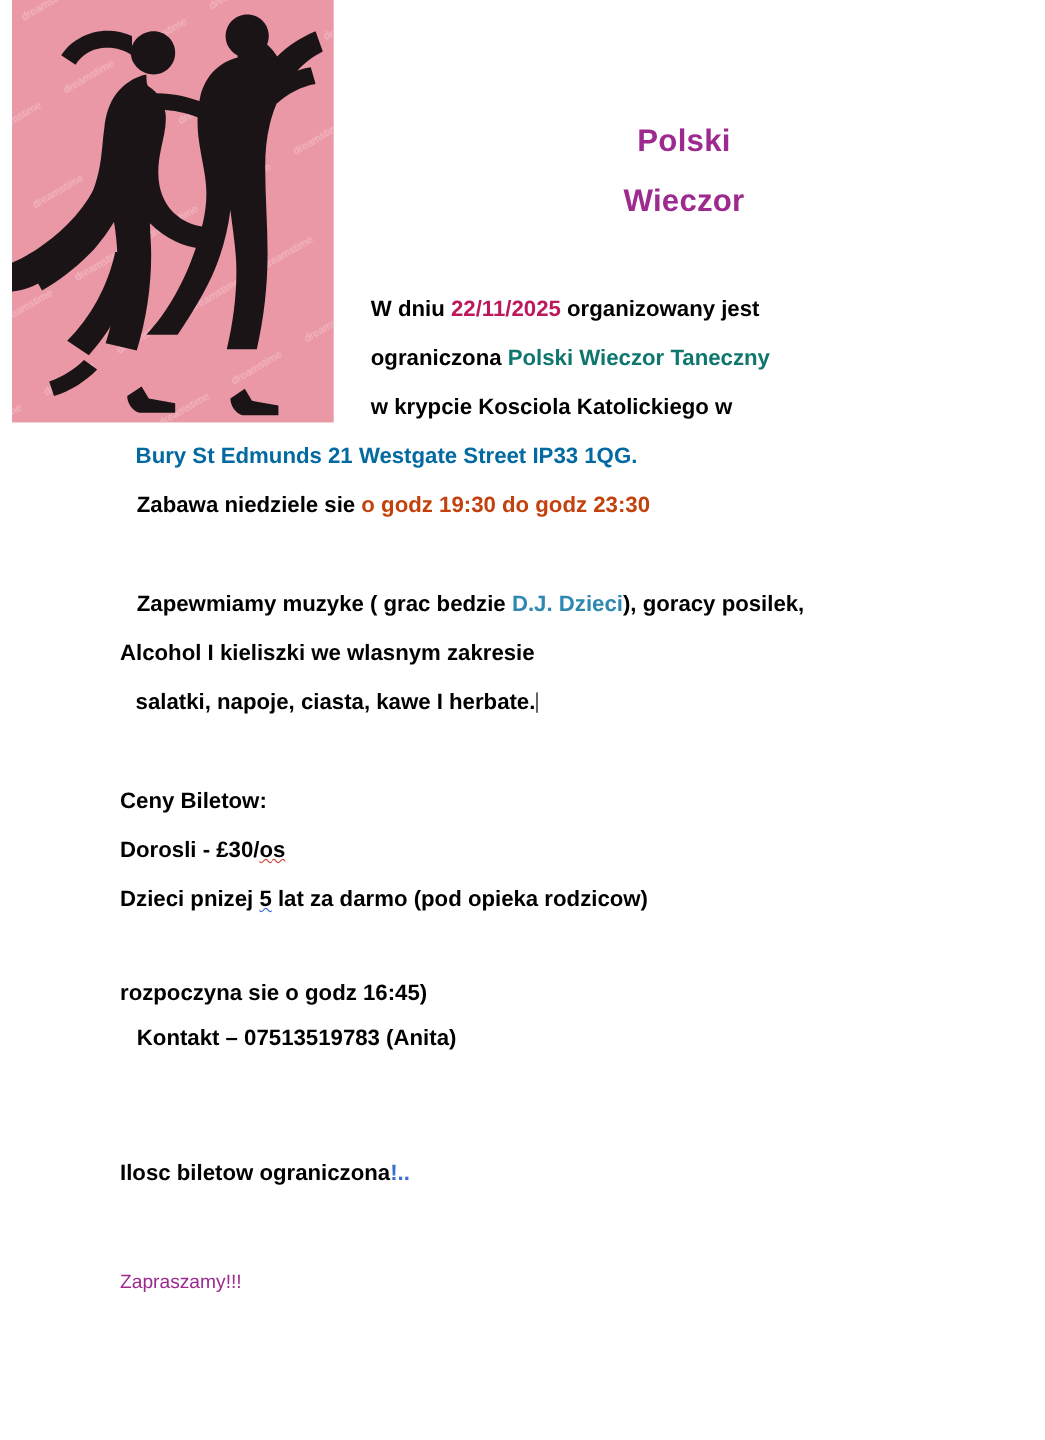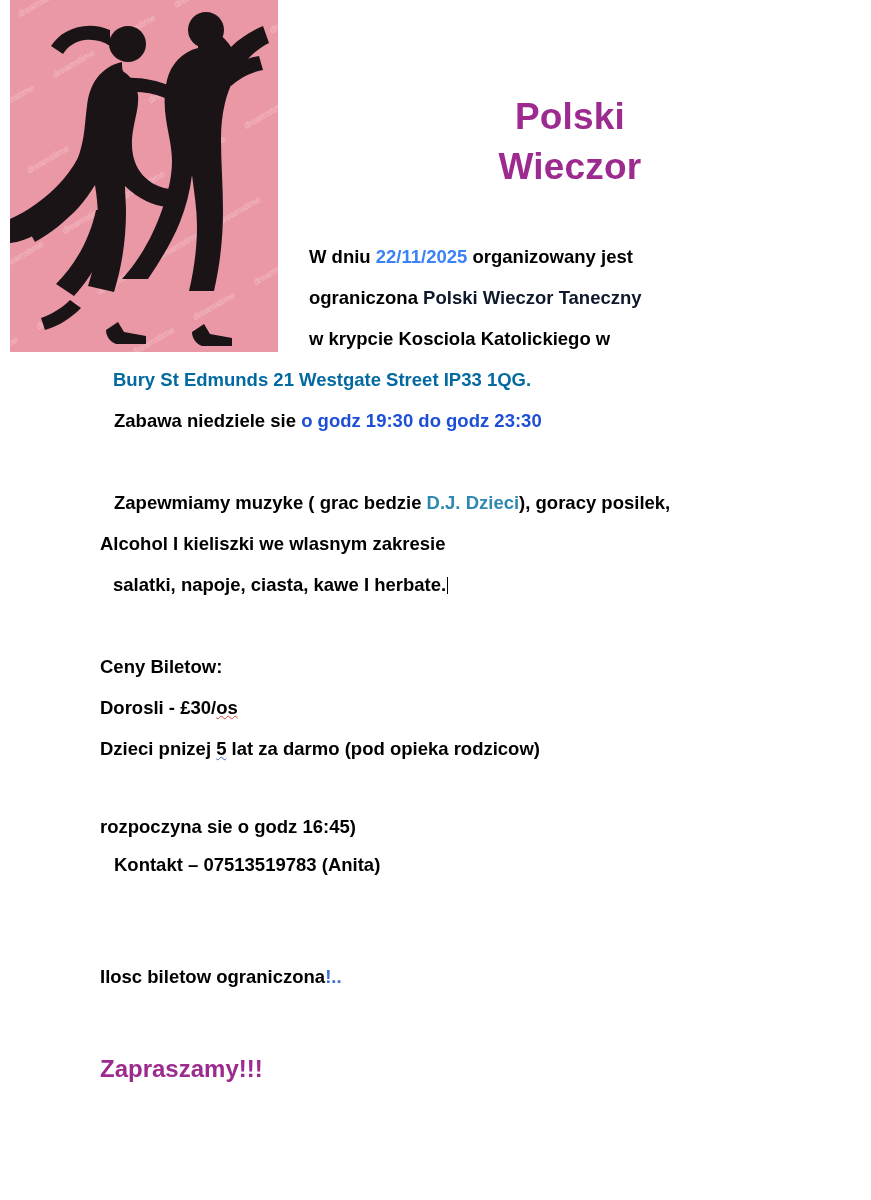--- a/index.html
+++ b/index.html
@@ -34,21 +34,21 @@
 
   
   .title-block {
     position: absolute;
     left: 300px;
     top: 92px;
     width: 540px;
     text-align: center;
     color: #9c2a8f;
     font-weight: bold;
-    font-size: 37px;
+    font-size: 26px;
     line-height: 50px;
     letter-spacing: 0.2px;
   }
   .title-block .line2 { display: block; }
 
   
   .body-text {
     position: absolute;
     left: 100px;
     top: 236px;
@@ -59,32 +59,32 @@
   }
   .para { margin: 0; }
   .indent-1 { padding-left: 209px; }
   .indent-2 { padding-left: 13px; }
   .indent-3 { padding-left: 14px; }
 
   .sp-small { height: 10px; }
   .sp-med   { height: 30px; }
   .sp-line  { height: 41px; }
 
-  .magenta { color: #3b82f6; }
-  .blue    { color: #0f172a; }
+  .magenta { color: #be185d; }
+  .blue    { color: #0f766e; }
   .green   { color: #0369a1; }
-  .purple2 { color: #1d4ed8; }
+  .purple2 { color: #c2410c; }
   .teal    { color: #2f88b0; }
 
   .tight { line-height: 34px; }
 
   .closing {
     color: #9c2a8f;
-    font-size: 24px;
-    font-weight: bold;
+    font-size: 16px;
+    font-weight: normal;
   }
 
   .caret {
     display: inline-block;
     width: 1px;
     height: 17px;
     background: #000;
     vertical-align: -3px;
     margin-left: 1px;
   }

